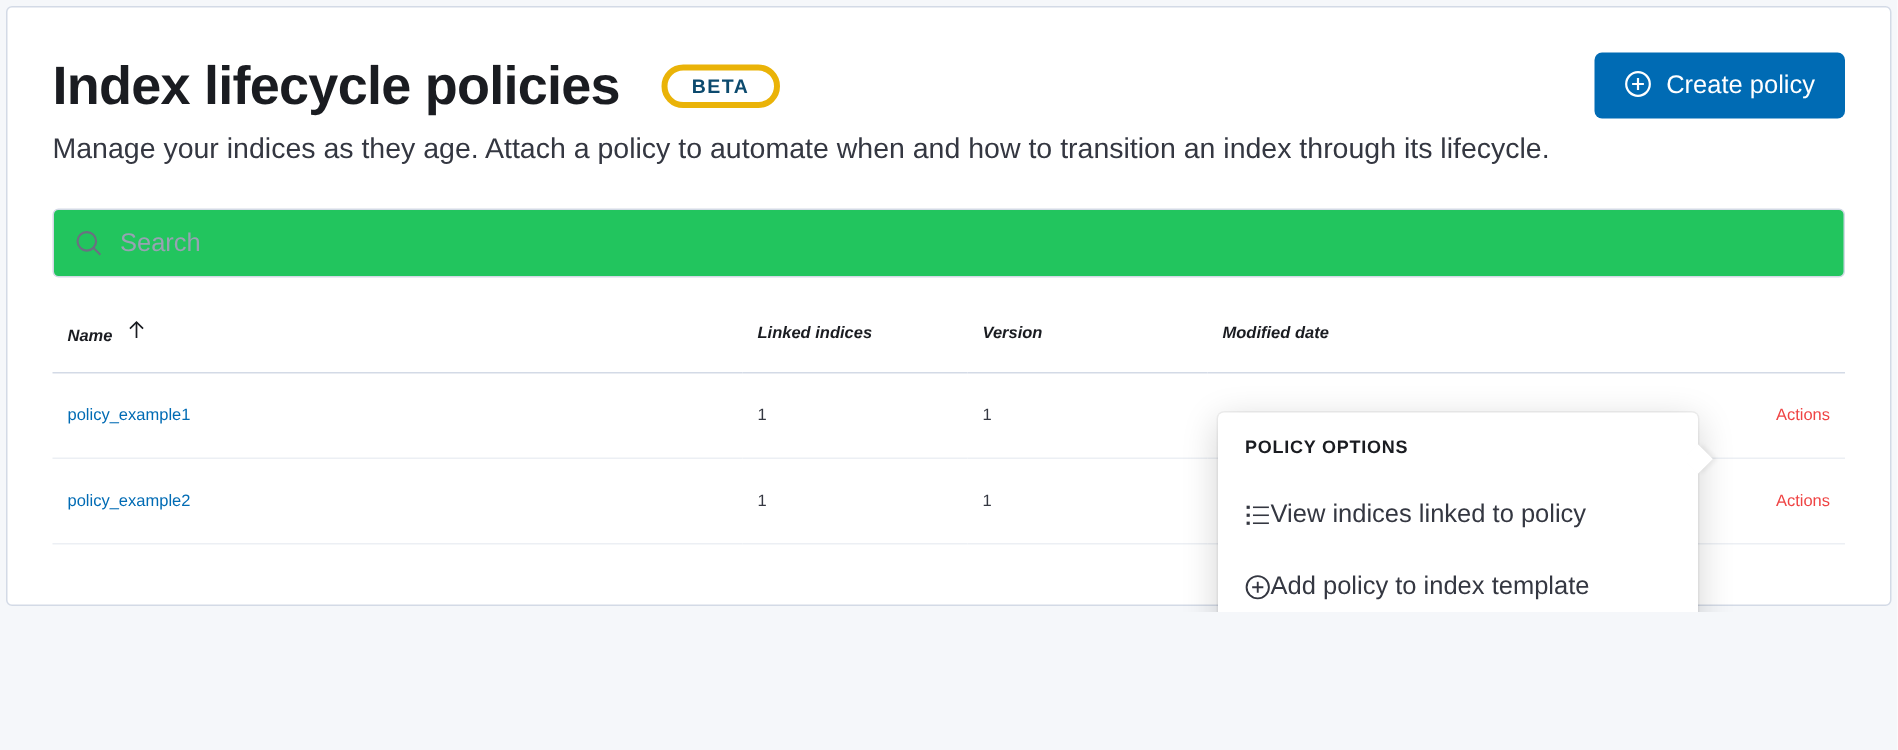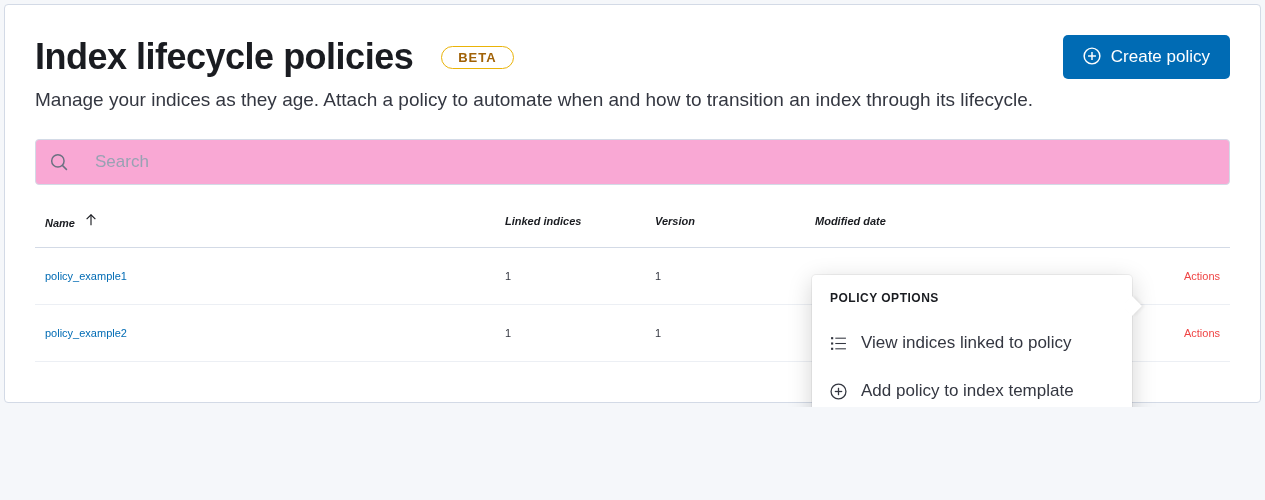--- a/index.html
+++ b/index.html
@@ -33,27 +33,27 @@
       align-items: center;
       gap: 28px;
     }
     .page-title {
       font-size: 36px;
       font-weight: 700;
       color: #1a1c21;
       letter-spacing: -0.5px;
     }
     .beta-badge {
-      border: 1px solid #eab308;
+      border: 4px solid #eab308;
       border-radius: 30px;
       padding: 3px 16px;
       font-size: 13px;
       font-weight: 700;
       letter-spacing: 1px;
-      color: #a16207;
+      color: #0c4a6e;
     }
     .create-btn {
       background: #006bb4;
       color: #fff;
       border: none;
       border-radius: 5px;
       padding: 12px 20px;
       font-size: 17px;
       font-weight: 500;
       display: flex;
@@ -65,25 +65,25 @@
       height: 18px;
     }
     .description {
       font-size: 19px;
       color: #343741;
       margin-bottom: 28px;
     }
     .search-wrap {
       border: 1px solid #d3dae6;
       border-radius: 4px;
-      background: #f9a8d4;
+      background: #22c55e;
       display: flex;
       align-items: center;
       padding: 12px 14px;
-      gap: 27px;
+      gap: 12px;
       margin-bottom: 8px;
     }
     .search-wrap svg {
       width: 18px;
       height: 18px;
       color: #6a7181;
       flex-shrink: 0;
     }
     .search-input {
       border: none;
@@ -158,21 +158,20 @@
     .popover-title {
       font-size: 12px;
       font-weight: 700;
       letter-spacing: 0.5px;
       color: #1a1c21;
       padding: 16px 18px 14px 18px;
     }
     .popover-item {
       display: flex;
       align-items: center;
-      gap: 14px;
       padding: 14px 18px;
       font-size: 17px;
       color: #343741;
       cursor: pointer;
     }
     .popover-item.disabled {
       color: #98a2b3;
       cursor: not-allowed;
     }
     .popover-item svg {

